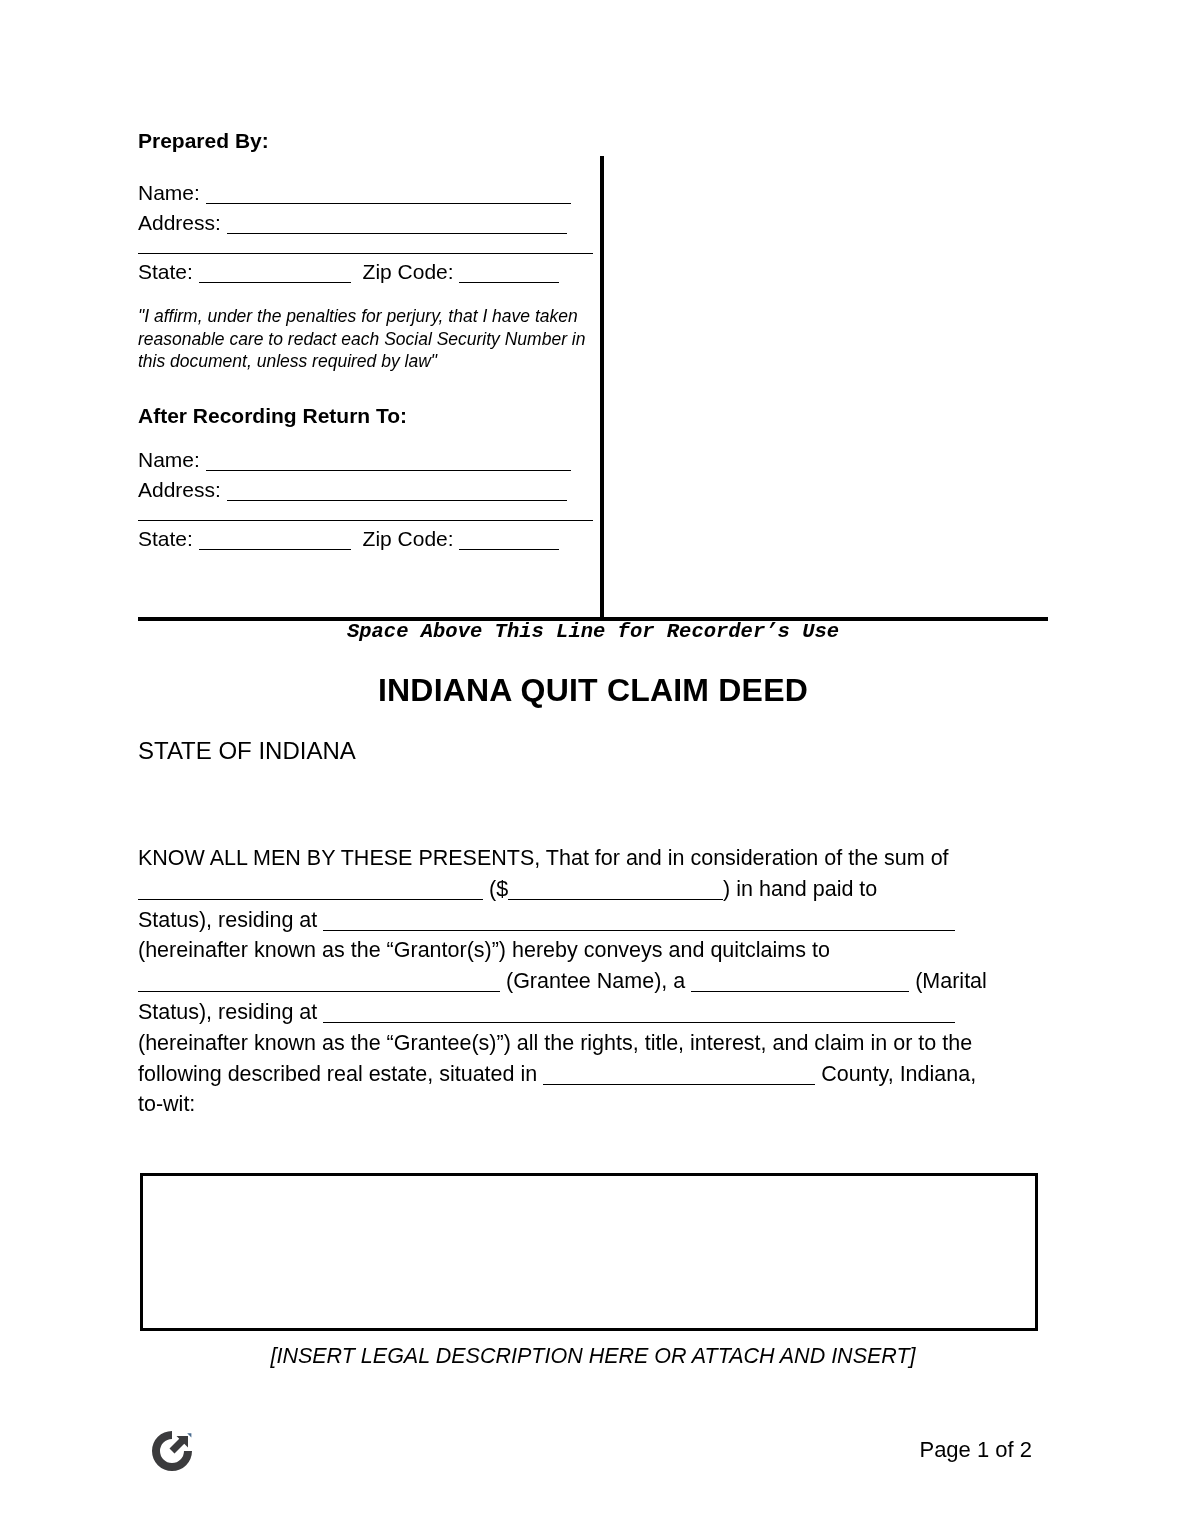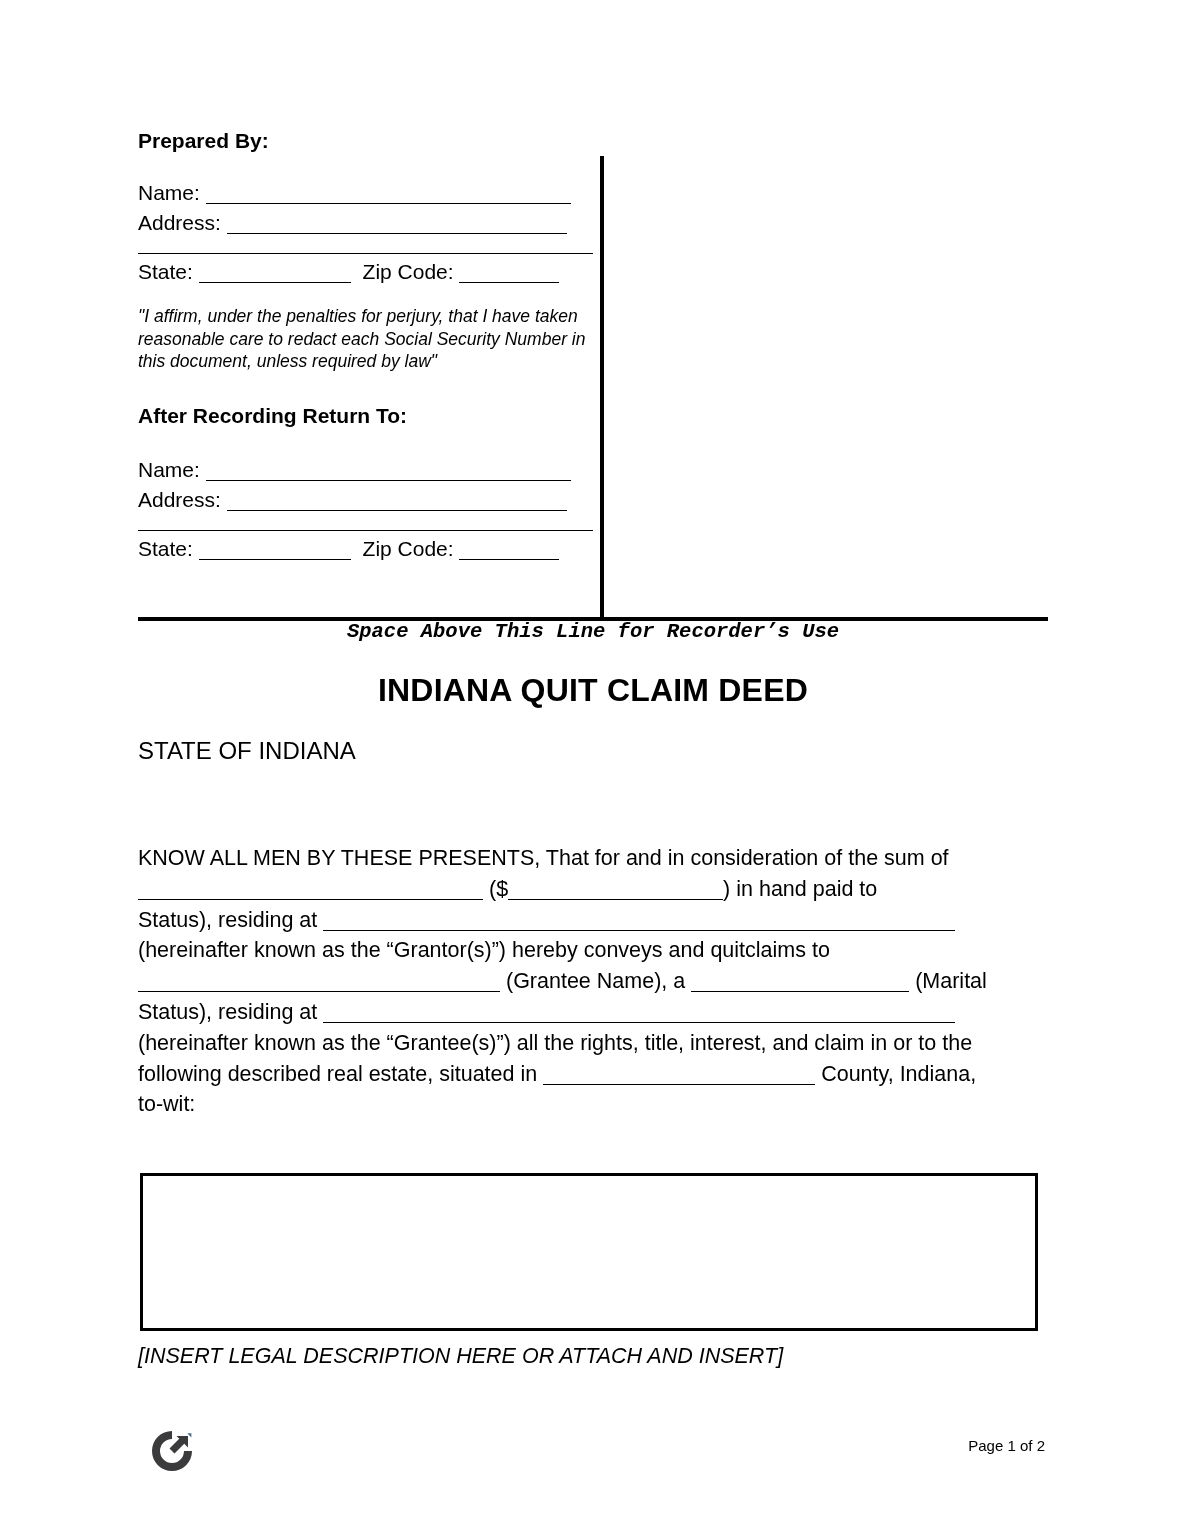--- a/index.html
+++ b/index.html
@@ -139,20 +139,21 @@
     height: 158px;
     border: 3px solid #000;
     box-sizing: border-box;
     background: #fff;
   }
   .legal-caption {
     position: absolute;
     left: 138px;
     top: 1344px;
     width: 910px;
+    text-align: center;
     font-size: 21.5px;
     font-style: italic;
   }
 
   
   .footer {
     position: absolute;
     left: 138px;
     top: 1428px;
     width: 910px;
@@ -160,23 +161,23 @@
   }
   .logo {
     position: absolute;
     left: 11px;
     top: 0px;
     width: 46px;
     height: 46px;
   }
   .page-num {
     position: absolute;
-    right: 3px;
+    right: 16px;
     top: 9px;
-    font-size: 15px;
+    font-size: 22px;
   }
 </style>
 </head>
 <body>
 
 <div class="page">
 
   <div class="recorder-block">
 
     <div class="rec-left">
@@ -197,21 +198,21 @@
 
       <div class="fieldrow">
         <span class="lbl">State:</span>
         <span class="rule" style="width:152px"></span>
         <span class="lbl" style="padding-left:6px">Zip Code:</span>
         <span class="rule" style="width:100px"></span>
       </div>
 
       <div class="affirm">"I affirm, under the penalties for perjury, that I have taken reasonable care to redact each Social Security Number in this document, unless required by law"</div>
 
-      <div class="hdr-bold" style="margin-top:30px;margin-bottom:26px">After Recording Return To:</div>
+      <div class="hdr-bold" style="margin-top:30px;margin-bottom:16px">After Recording Return To:</div>
 
       <div class="fieldrow">
         <span class="lbl">Name:</span>
         <span class="rule" style="width:365px"></span>
       </div>
 
       <div class="fieldrow">
         <span class="lbl">Address:</span>
         <span class="rule" style="width:340px"></span>
       </div>

